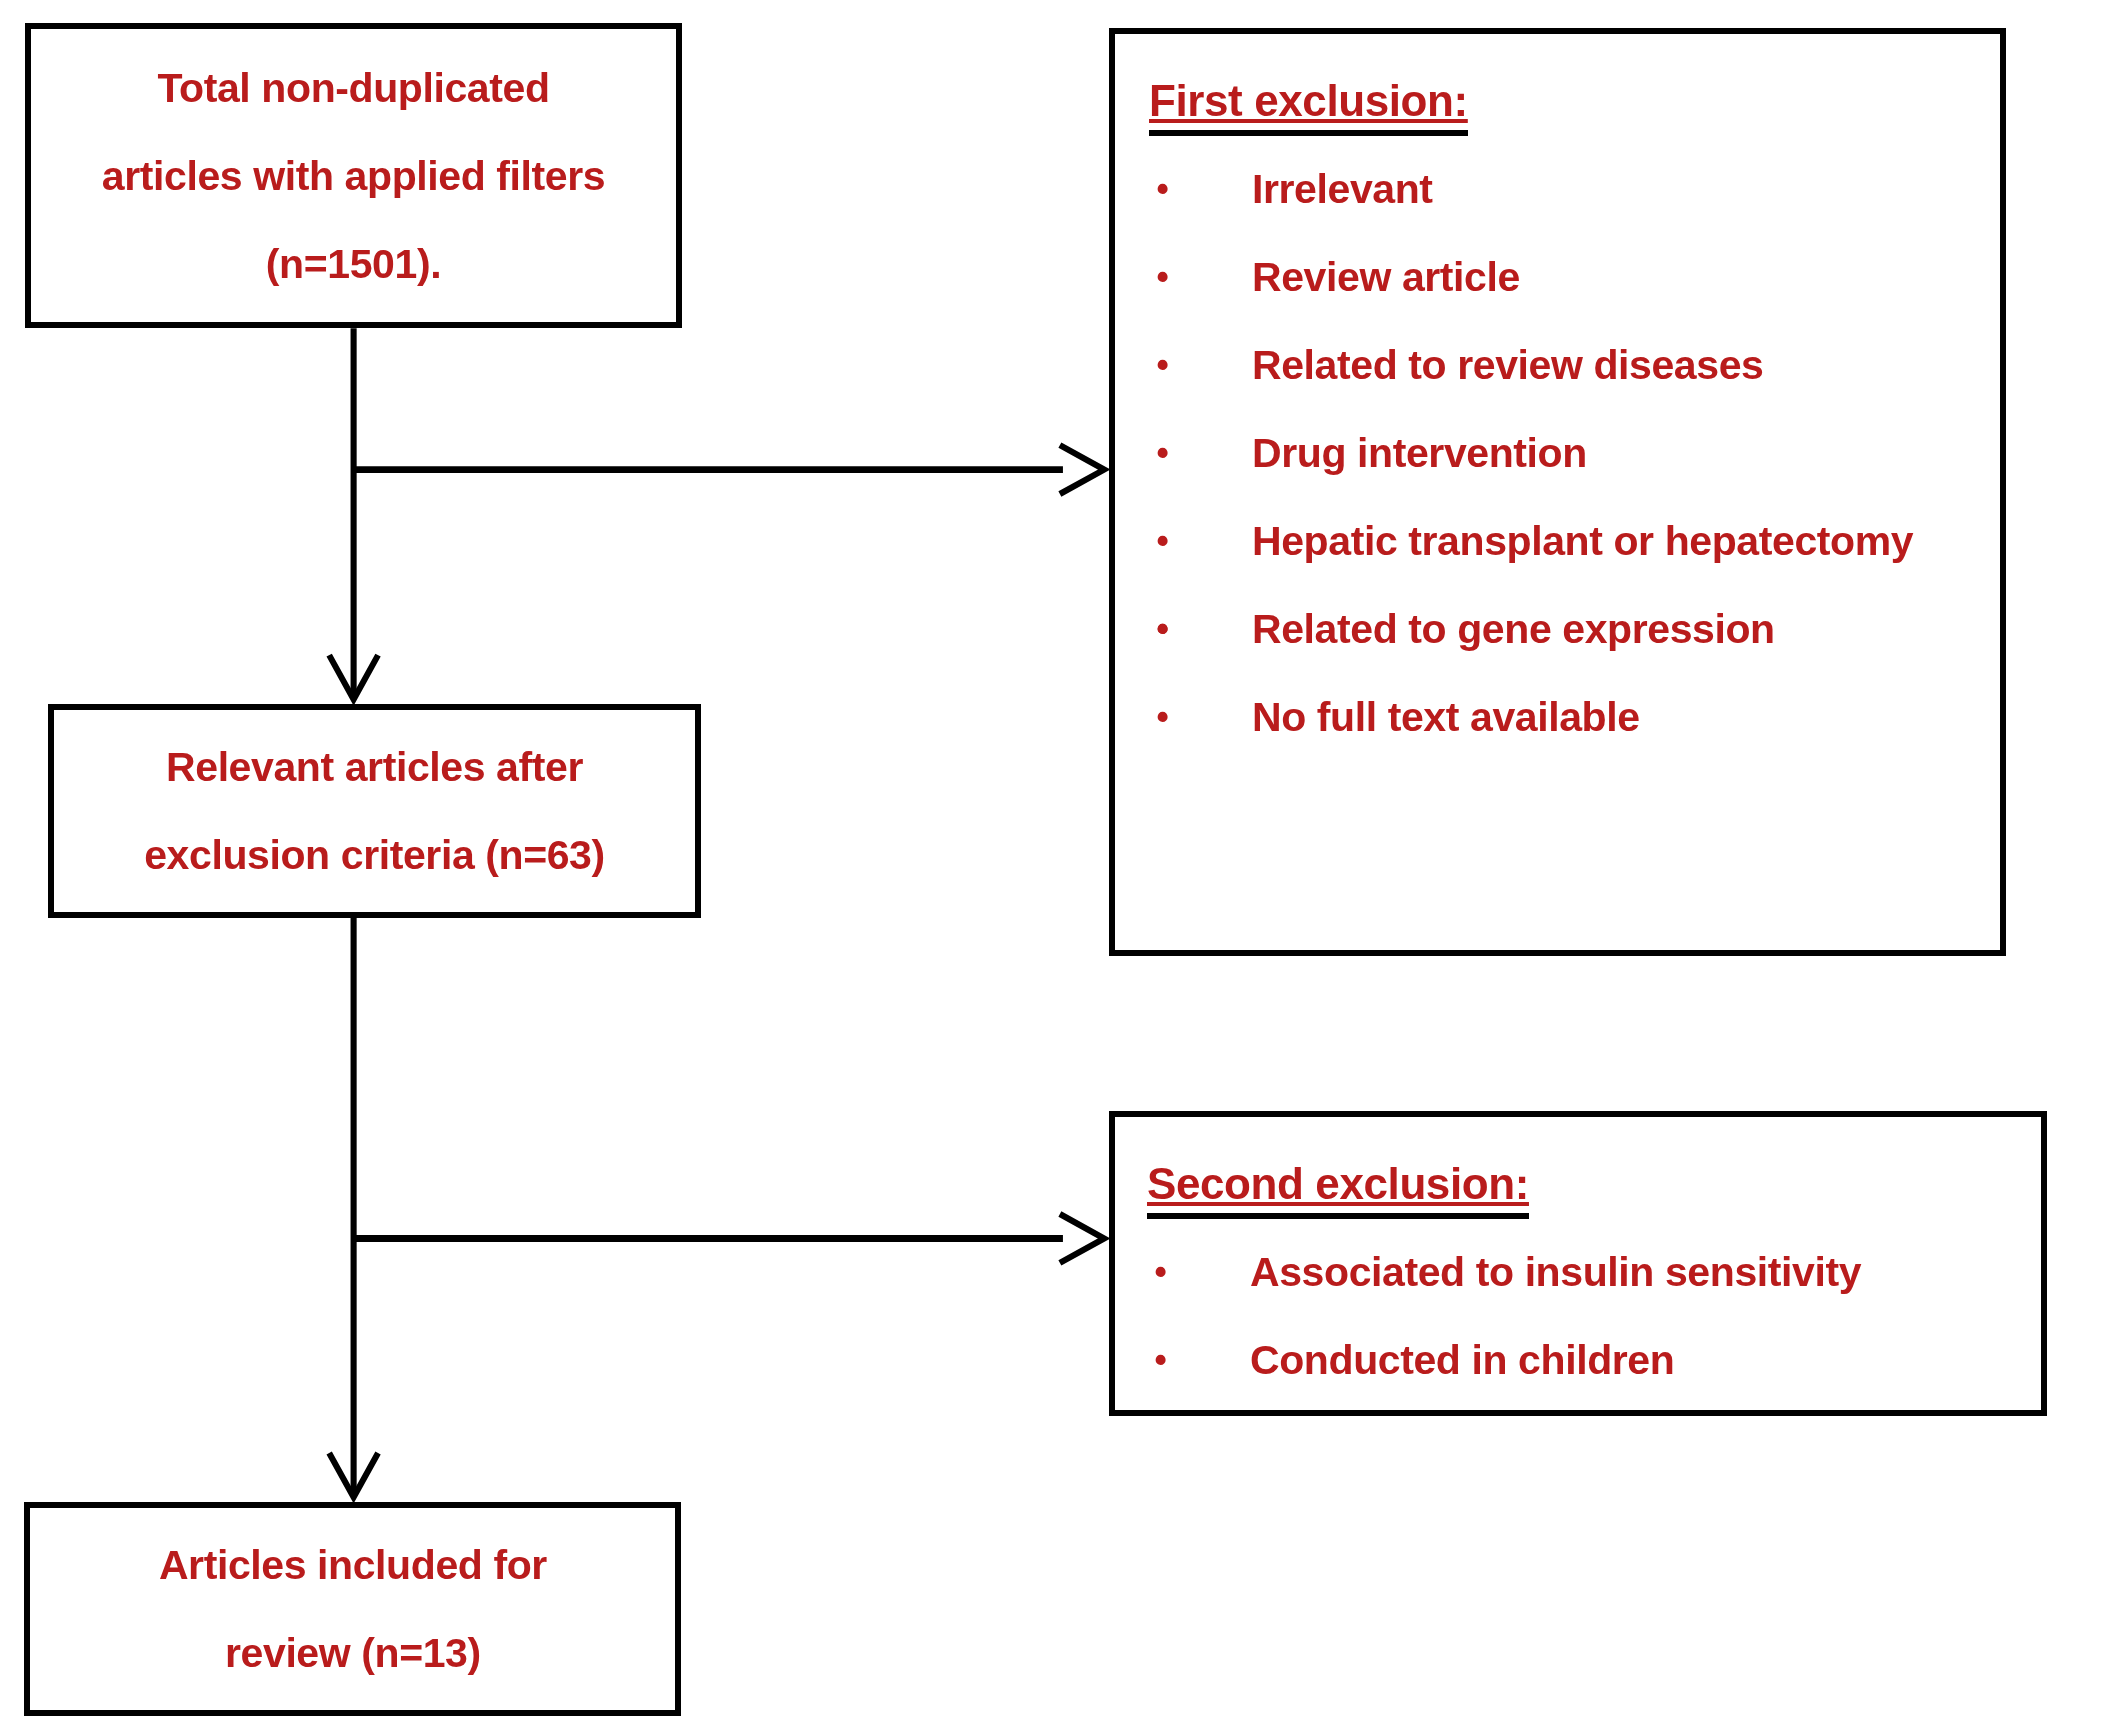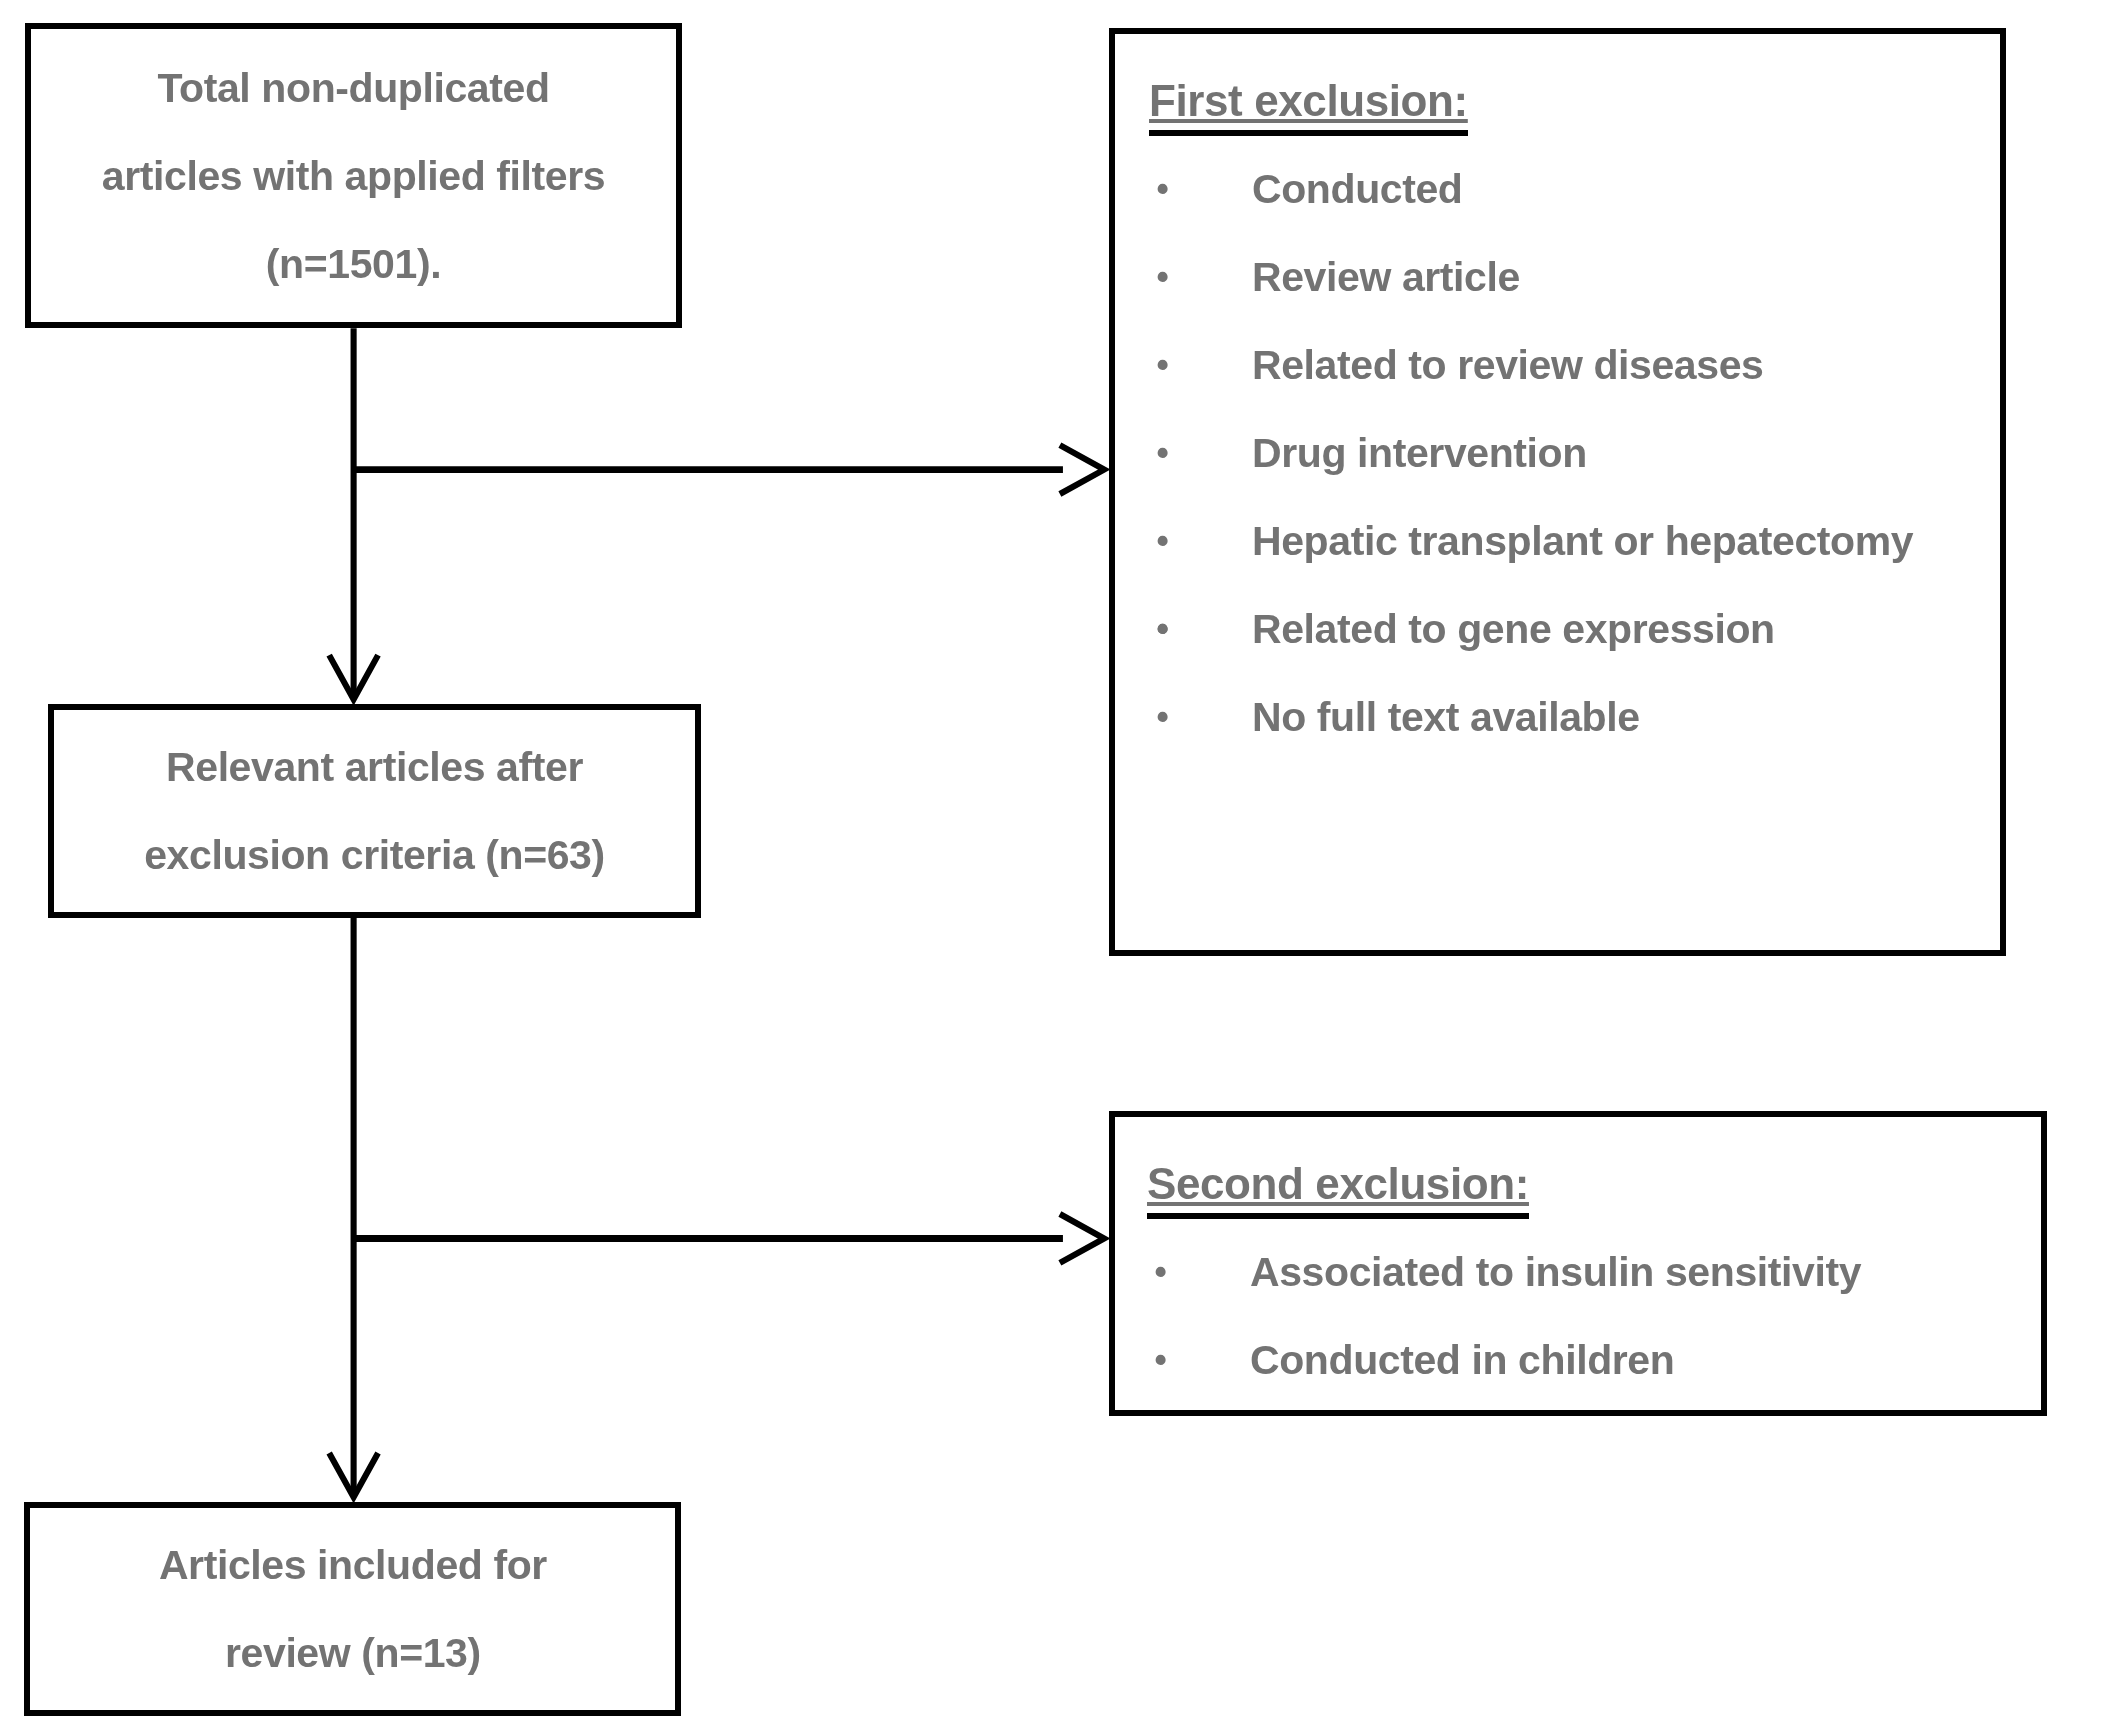--- a/index.html
+++ b/index.html
@@ -1,21 +1,21 @@
 <!DOCTYPE html>
 <html style="font-size:12.2px"><head>
 <meta charset="utf-8">
 <style>
   html,body{margin:0;padding:0;background:#ffffff;}
   .canvas{
     position:relative;
     width:2119px;height:1734px;
     background:#ffffff;
     font-family:"Liberation Sans", sans-serif;
-    color:#737373;
+    color:#b91c1c;
     overflow:hidden;
   }
   .fbox{
     position:absolute;
     box-sizing:border-box;
     border:6.1px solid #000000;
     background:#ffffff;
   }
   .center-box{
     display:flex;
@@ -98,21 +98,21 @@
     <div class="line">(n=1501).</div>
   </div>
 
   <div class="fbox excl-box" style="left:1109px;top:28px;width:897px;height:928px;">
     <div class="excl-title">
       <span class="u">First exclusion:</span>
     </div>
     <ul class="excl-list">
       <li class="excl-item">
         <span class="bullet">•</span>
-        <span>Conducted</span>
+        <span>Irrelevant</span>
       </li>
       <li class="excl-item">
         <span class="bullet">•</span>
         <span>Review article</span>
       </li>
       <li class="excl-item">
         <span class="bullet">•</span>
         <span>Related to review diseases</span>
       </li>
       <li class="excl-item">

